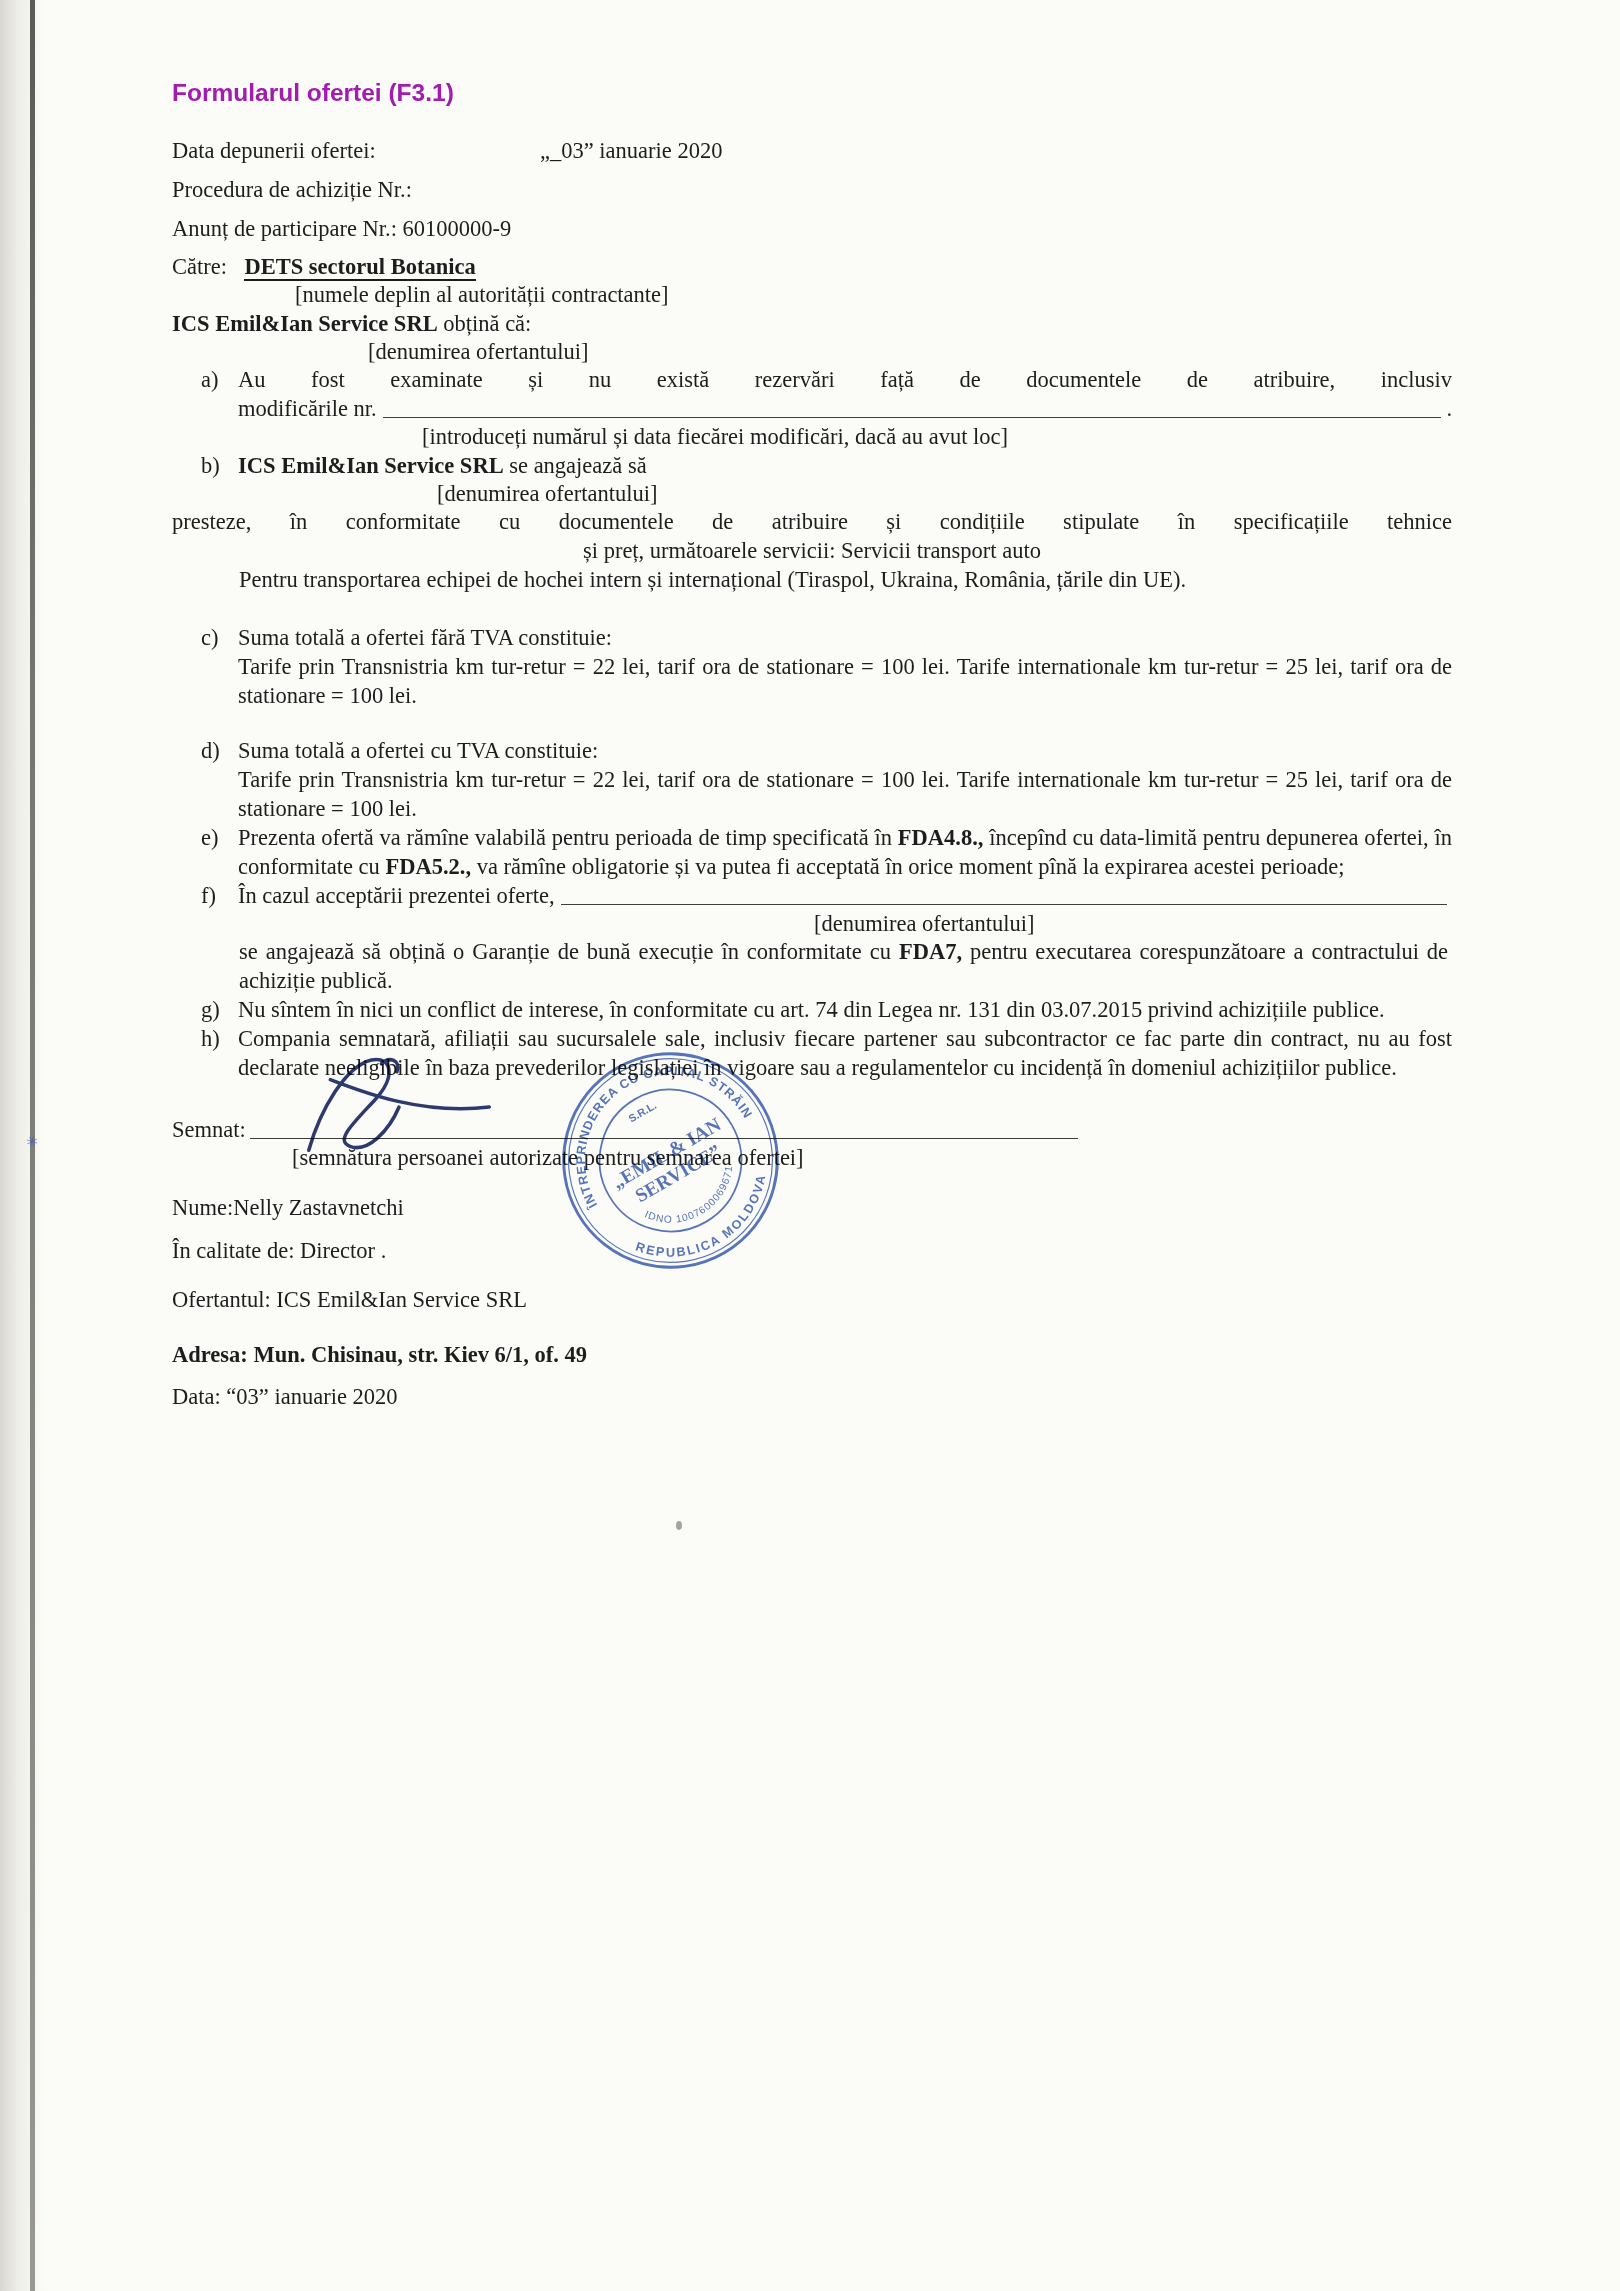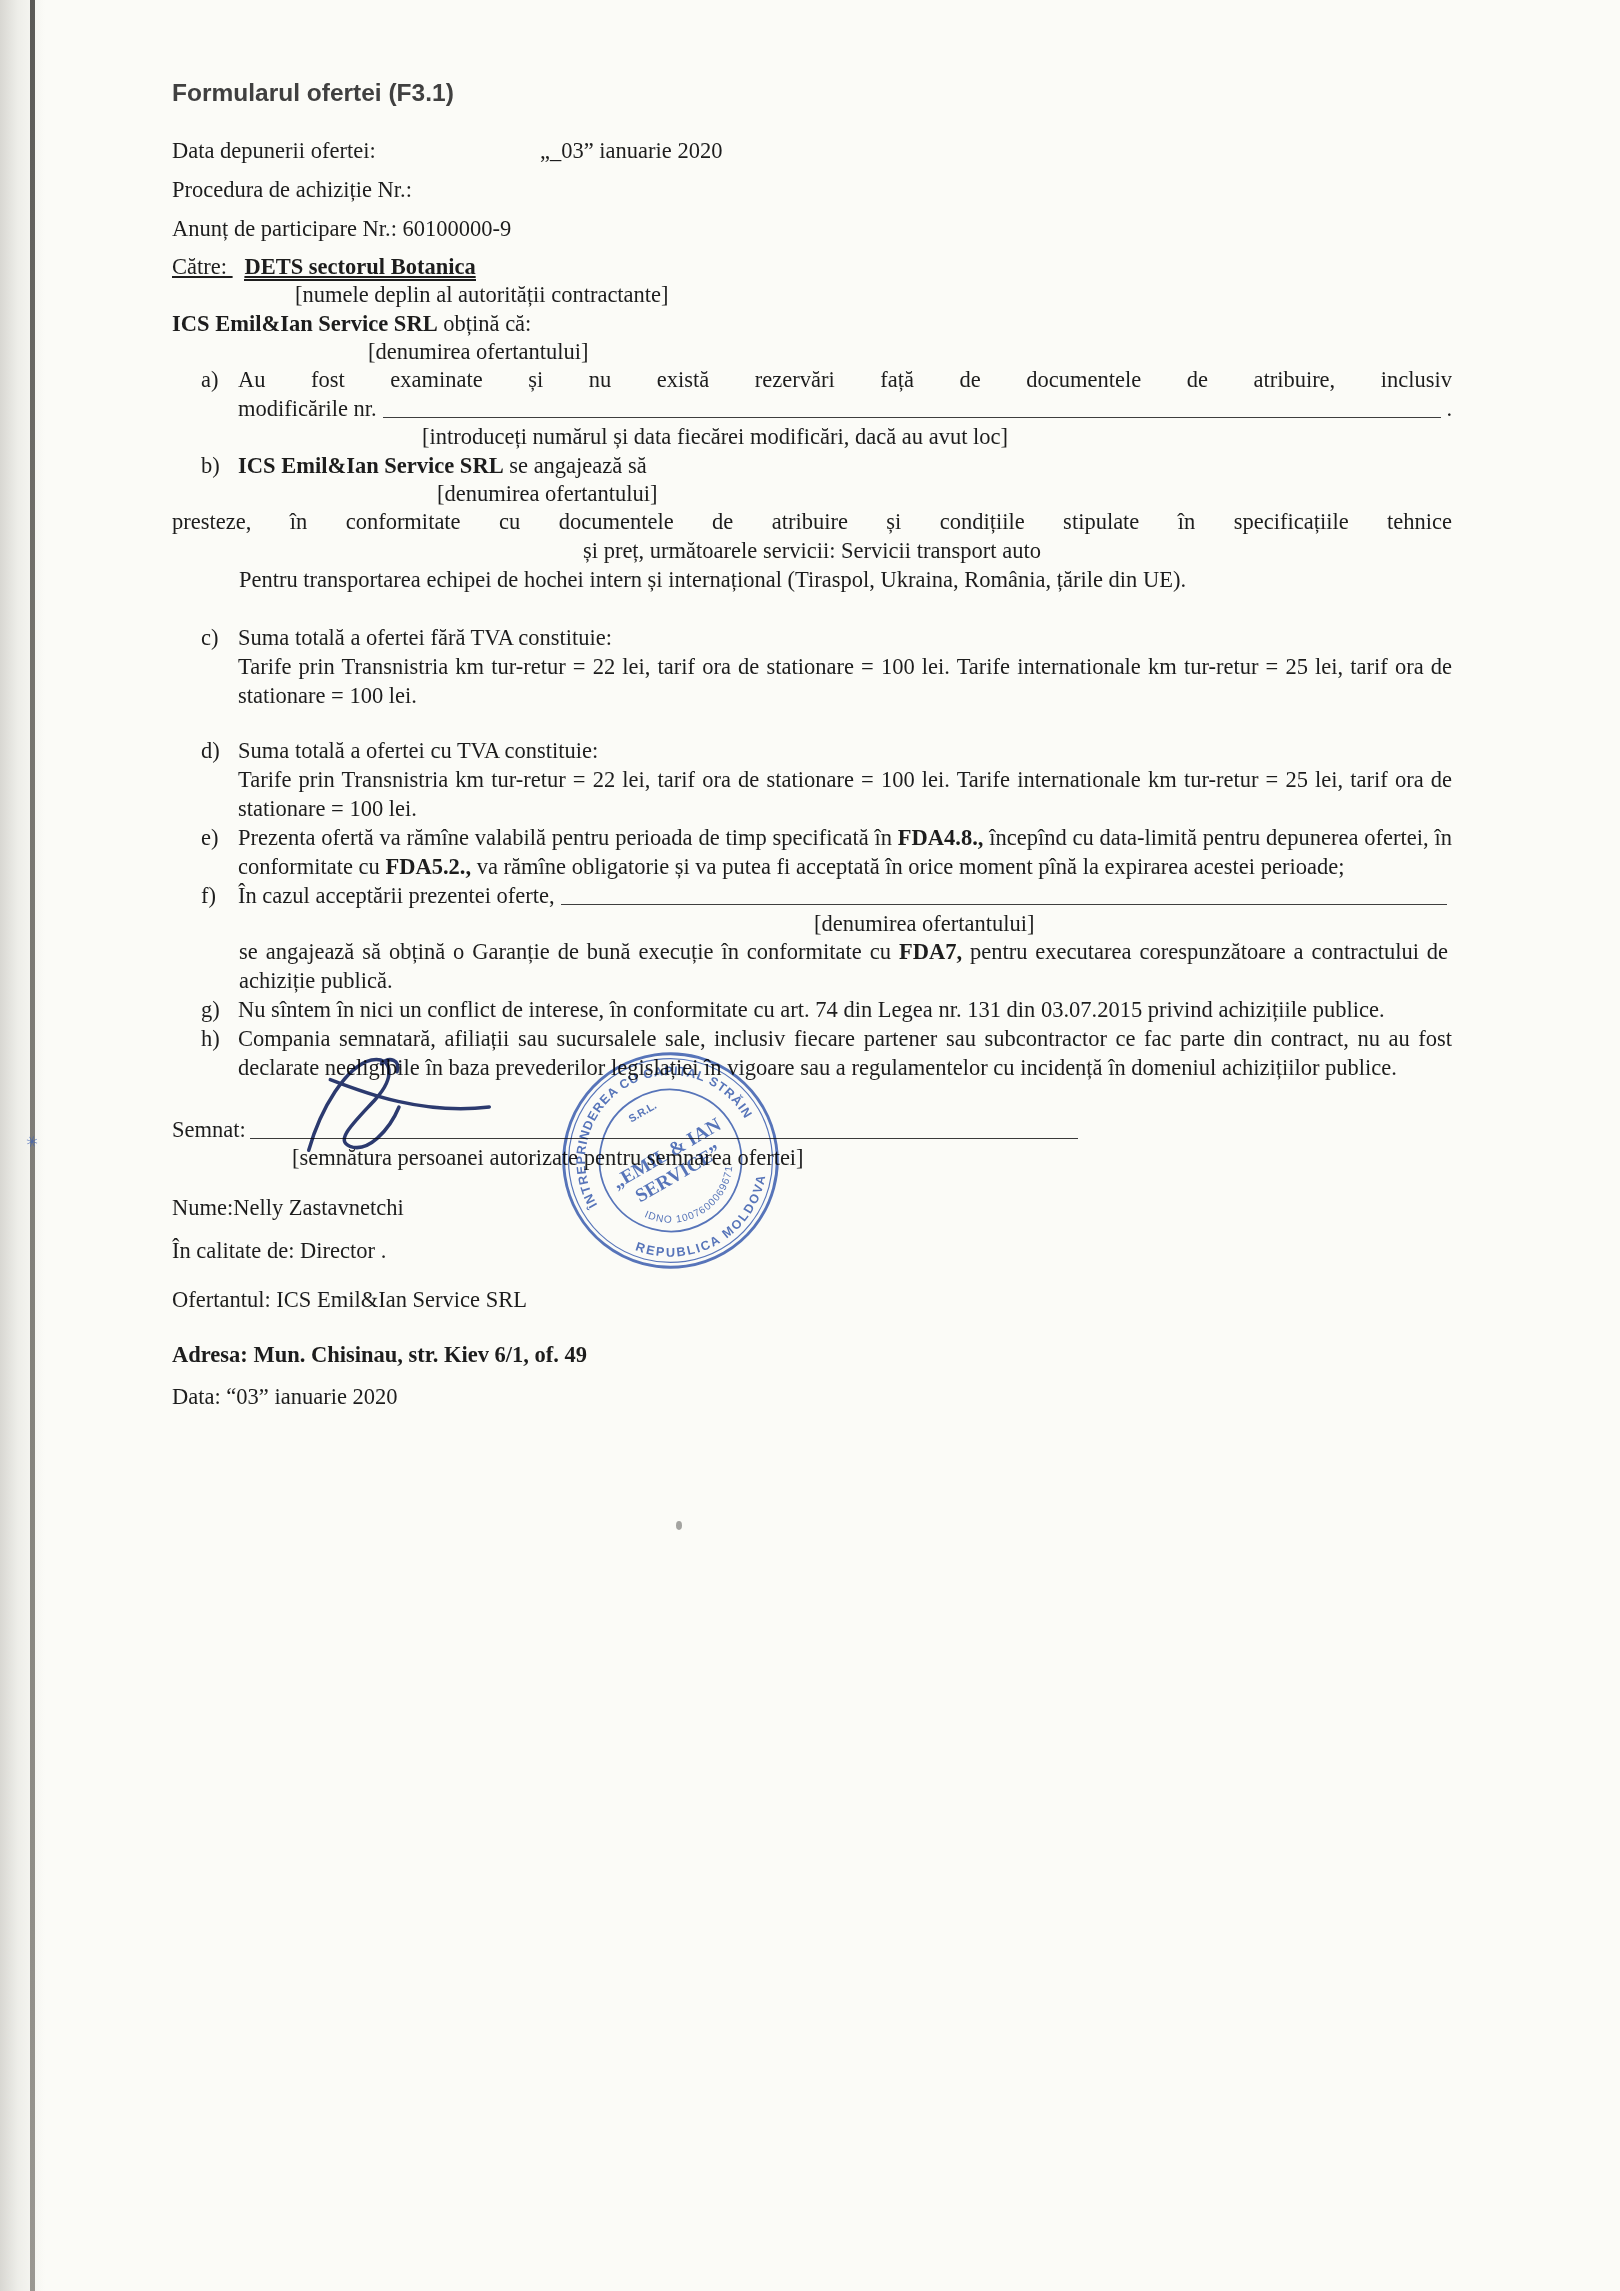--- a/index.html
+++ b/index.html
@@ -4,21 +4,21 @@
 <style>
   *{margin:0;padding:0;box-sizing:border-box;}
   body{background:#8e8e8c;}
   .page{position:relative;width:1620px;height:2292px;background:#fbfbf7;overflow:hidden;
     font-family:"Liberation Serif","DejaVu Serif",serif;font-size:22.5px;line-height:29px;color:#1d1d1d;}
   .scan-edge{position:absolute;left:0;top:0;width:45px;height:100%;
     background:linear-gradient(90deg,#d8d7d2 0%,#eeeee9 40%,rgba(251,251,247,0) 100%);}
   .scan-line{position:absolute;left:30px;top:0;width:4.9px;height:100%;
     background:linear-gradient(180deg,#343330 0%,#55534d 30%,#6e6c65 70%,#83807a 100%);opacity:.8;}
   .content{position:absolute;left:172px;top:78px;width:1280px;}
-  .title{font-family:"Liberation Sans","DejaVu Sans",sans-serif;font-size:24.5px;font-weight:600;color:#404040;margin-bottom:29px;}
+  .title{font-family:"Liberation Sans","DejaVu Sans",sans-serif;font-size:24.5px;font-weight:600;color:#a21caf;margin-bottom:29px;}
   .frow{position:relative;margin-bottom:9.8px;}
   .fvalue{position:absolute;left:368px;top:0;}
   .b{font-weight:bold;}
   .ub{border-bottom:2px solid #1c1c1c;}
   .hint{line-height:27.4px;}
   .center{text-align:center;}
   .just{text-align:justify;}
   .just-line{text-align:justify;text-align-last:justify;}
   .block{display:block;}
   .li{display:flex;}
@@ -66,21 +66,21 @@
       <span>Data depunerii ofertei:</span>
       <span class="fvalue">„_03” ianuarie 2020</span>
     </div>
     <div class="frow">
       <span>Procedura de achiziție Nr.:</span>
     </div>
     <div class="frow">
       <span>Anunț de participare Nr.: 60100000-9</span>
     </div>
 
-    <div class="frow" style="margin-top:2px;margin-bottom:0;text-decoration:underline;">
+    <div class="frow" style="margin-top:2px;margin-bottom:0;">
       <span>Către:</span>
       <span class="b ub" style="margin-left:11.8px;">DETS sectorul Botanica</span>
     </div>
     <div class="hint hint-catre">[numele deplin al autorității contractante]</div>
 
     <div>
       <span class="b">ICS Emil&amp;Ian Service SRL</span><span> obțină că:</span>
     </div>
     <div class="hint hint-declara">[denumirea ofertantului]</div>
 

